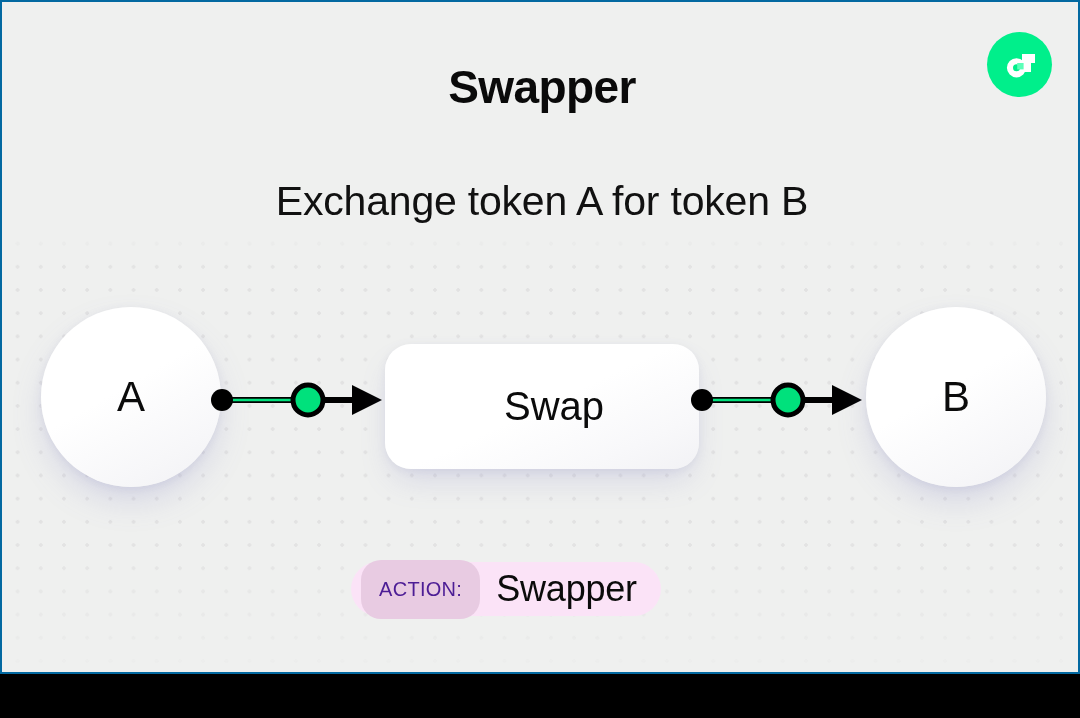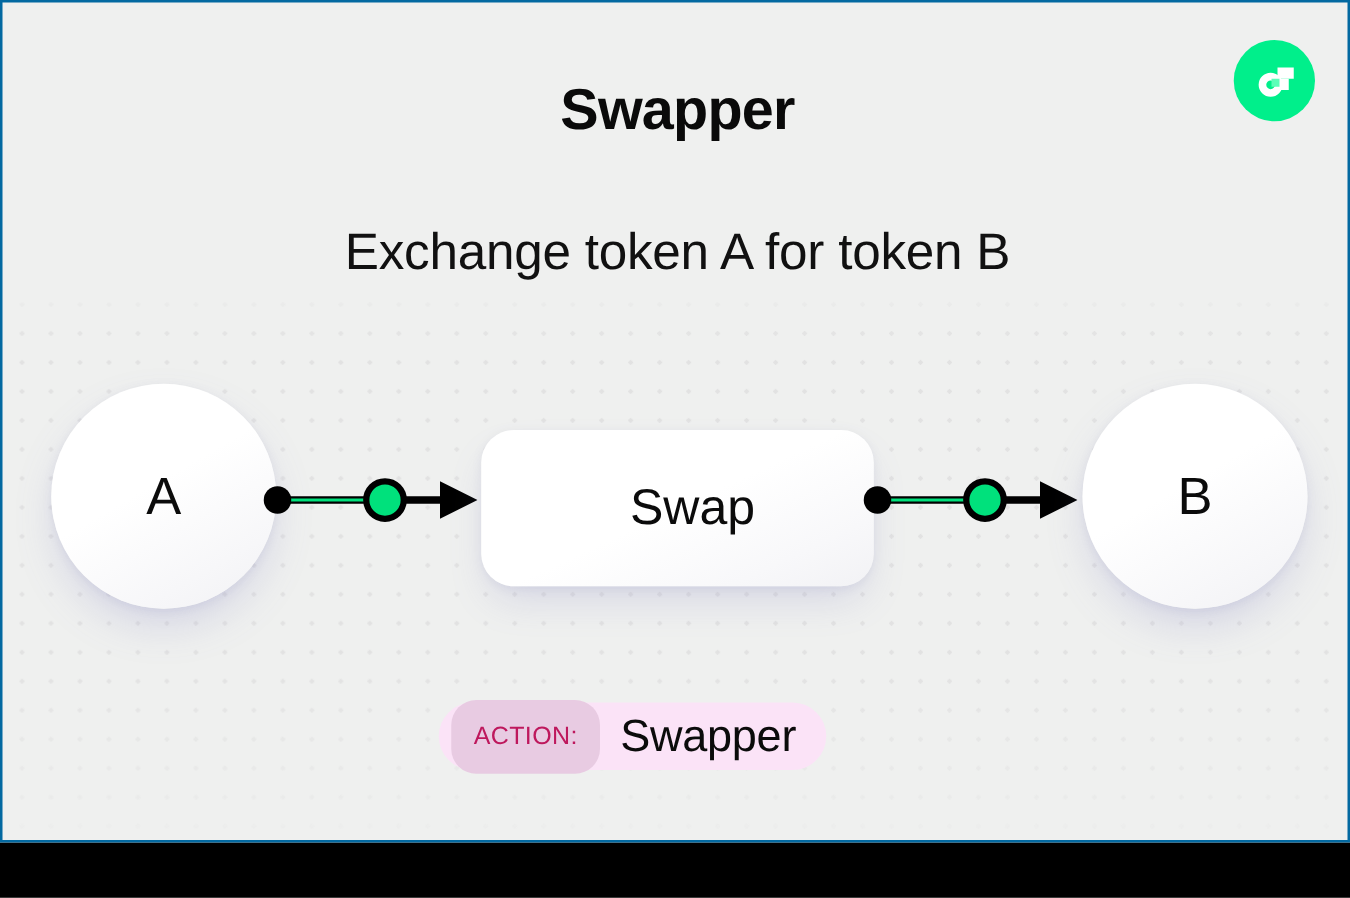--- a/index.html
+++ b/index.html
@@ -103,21 +103,21 @@
     position:absolute;
     left:349px; top:560px;
     height:54px;
     padding:0 24px 0 10px;
     border-radius:27px;
     background:#fbe3f7;
     display:flex; align-items:center; gap:16px;
   }
   #action-label {
     background:#e8cbe2;
-    color:#be185d;
+    color:#4c1d95;
     border-radius:20px;
     padding:18px 18px;
     font-size:20px;
     font-weight:500;
     letter-spacing:0.3px;
   }
   #action-value {
     font-size:36px;
     font-weight:400;
     color:#0b0b0b;

